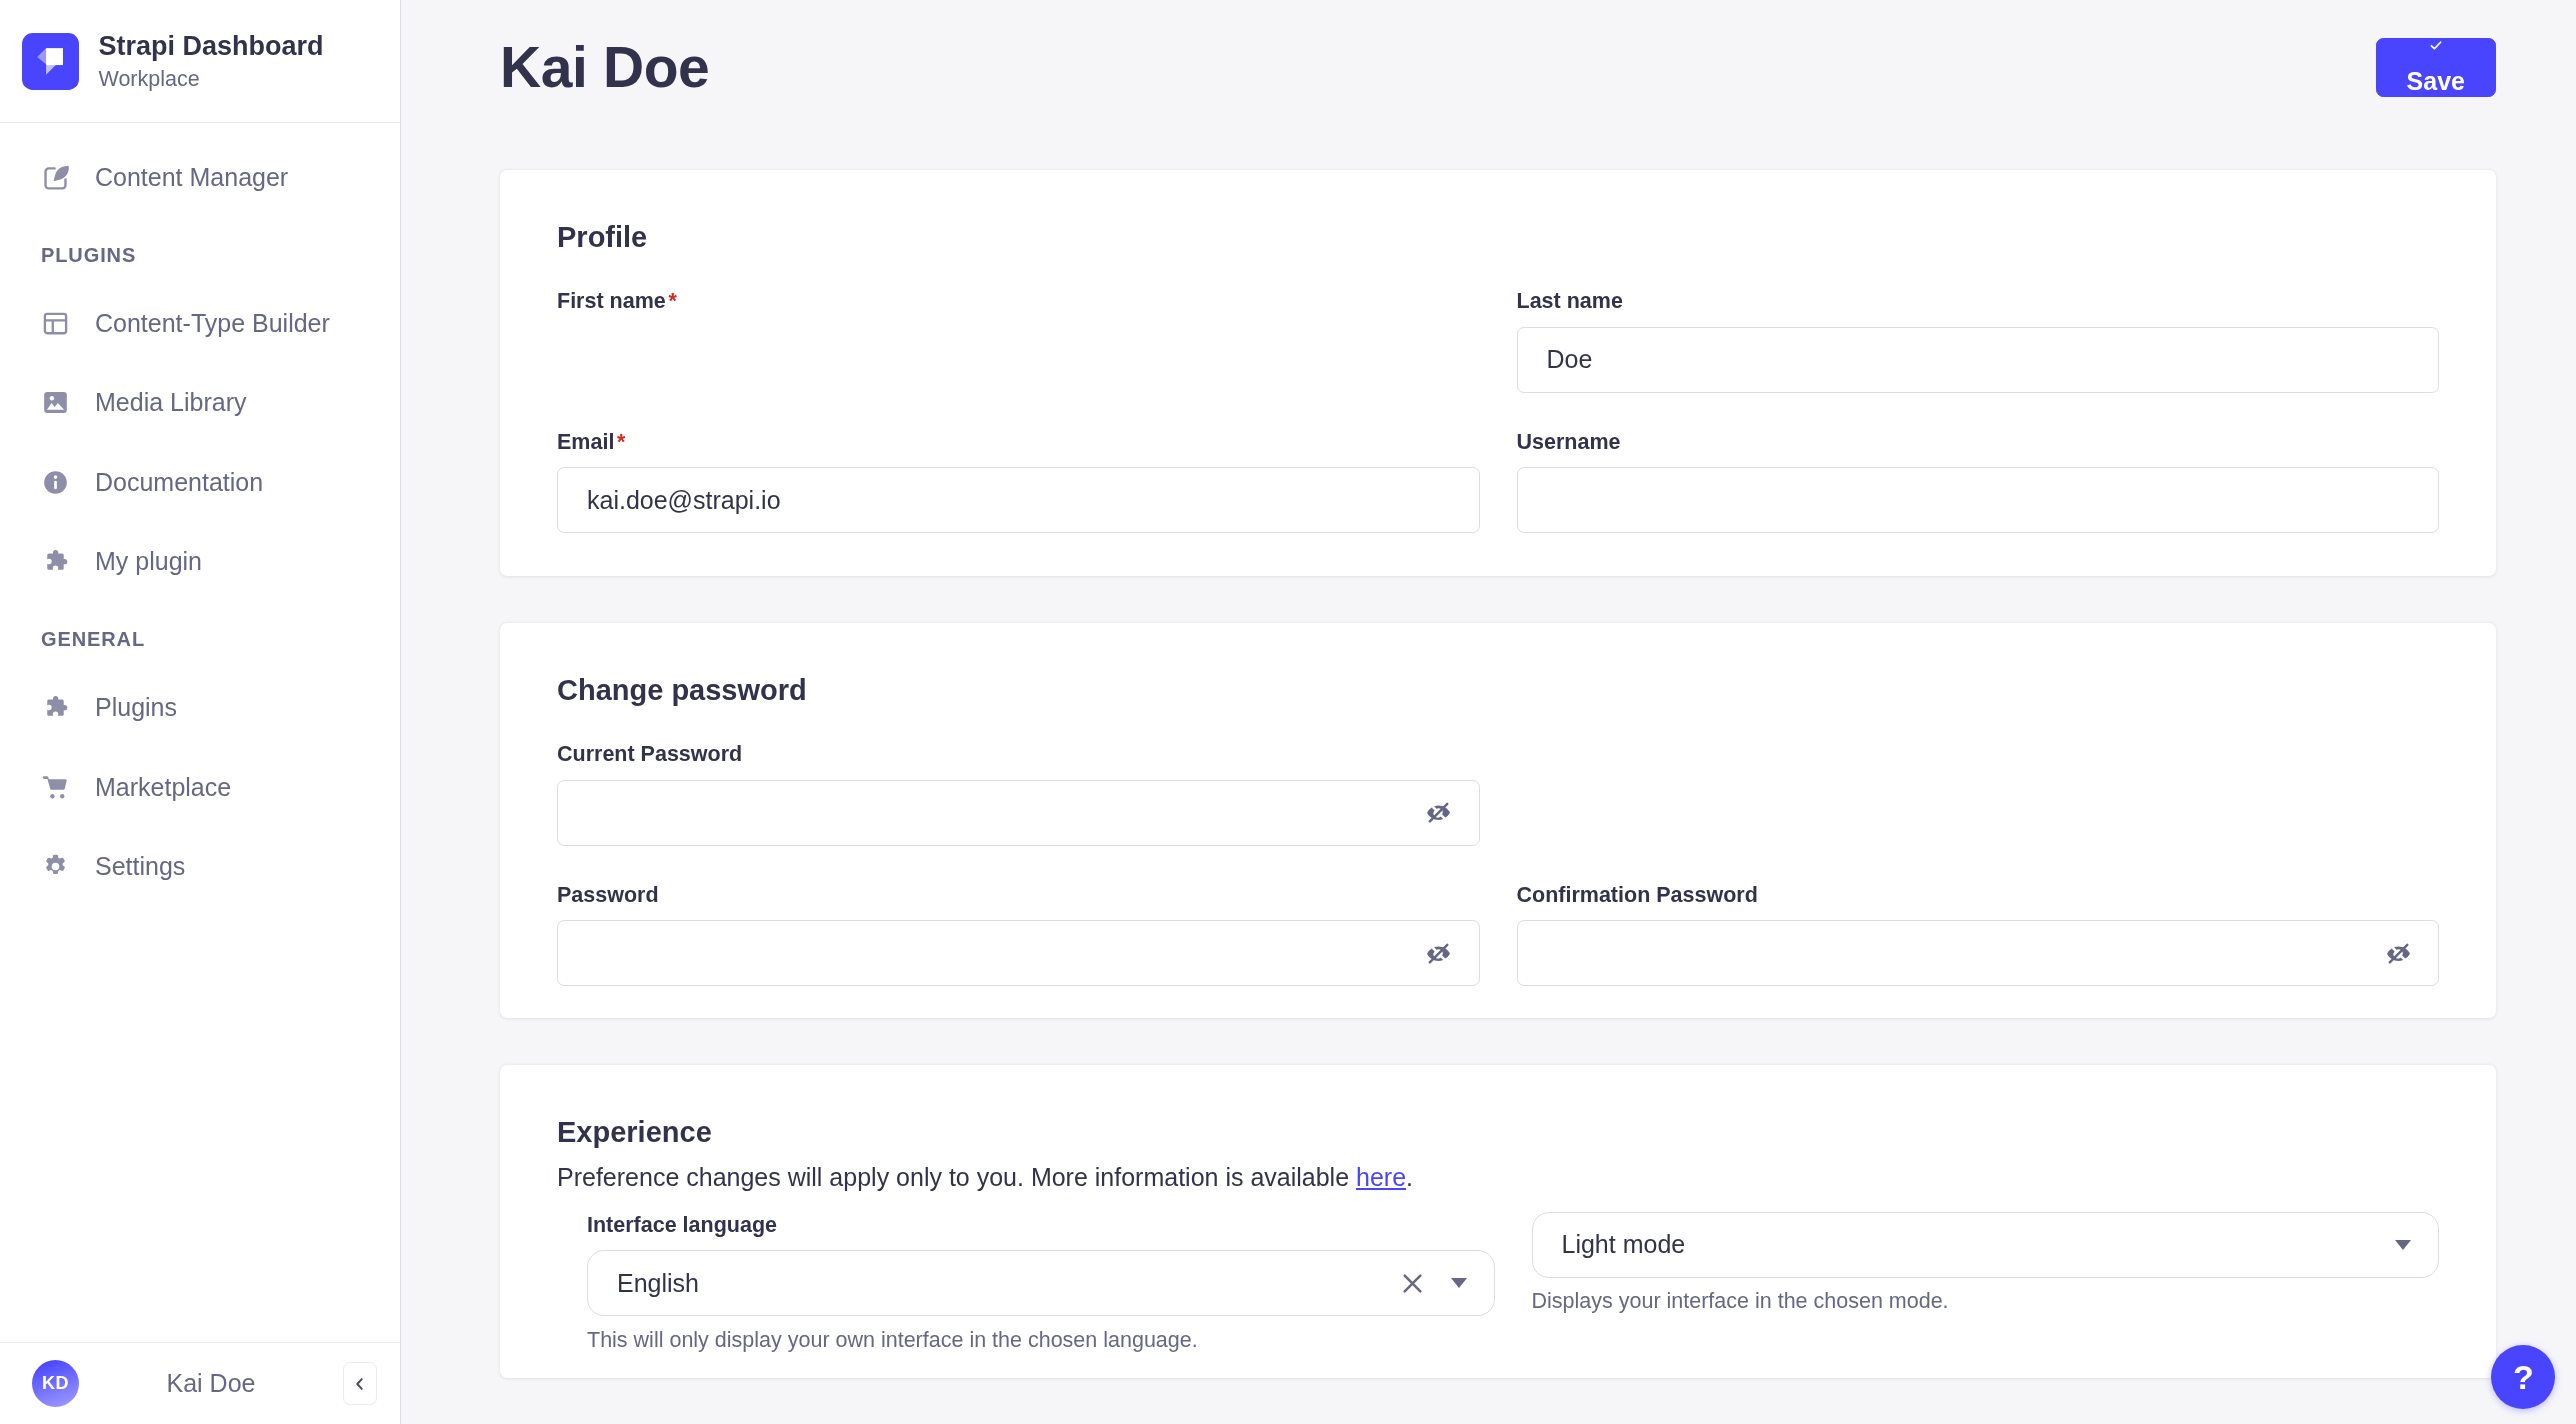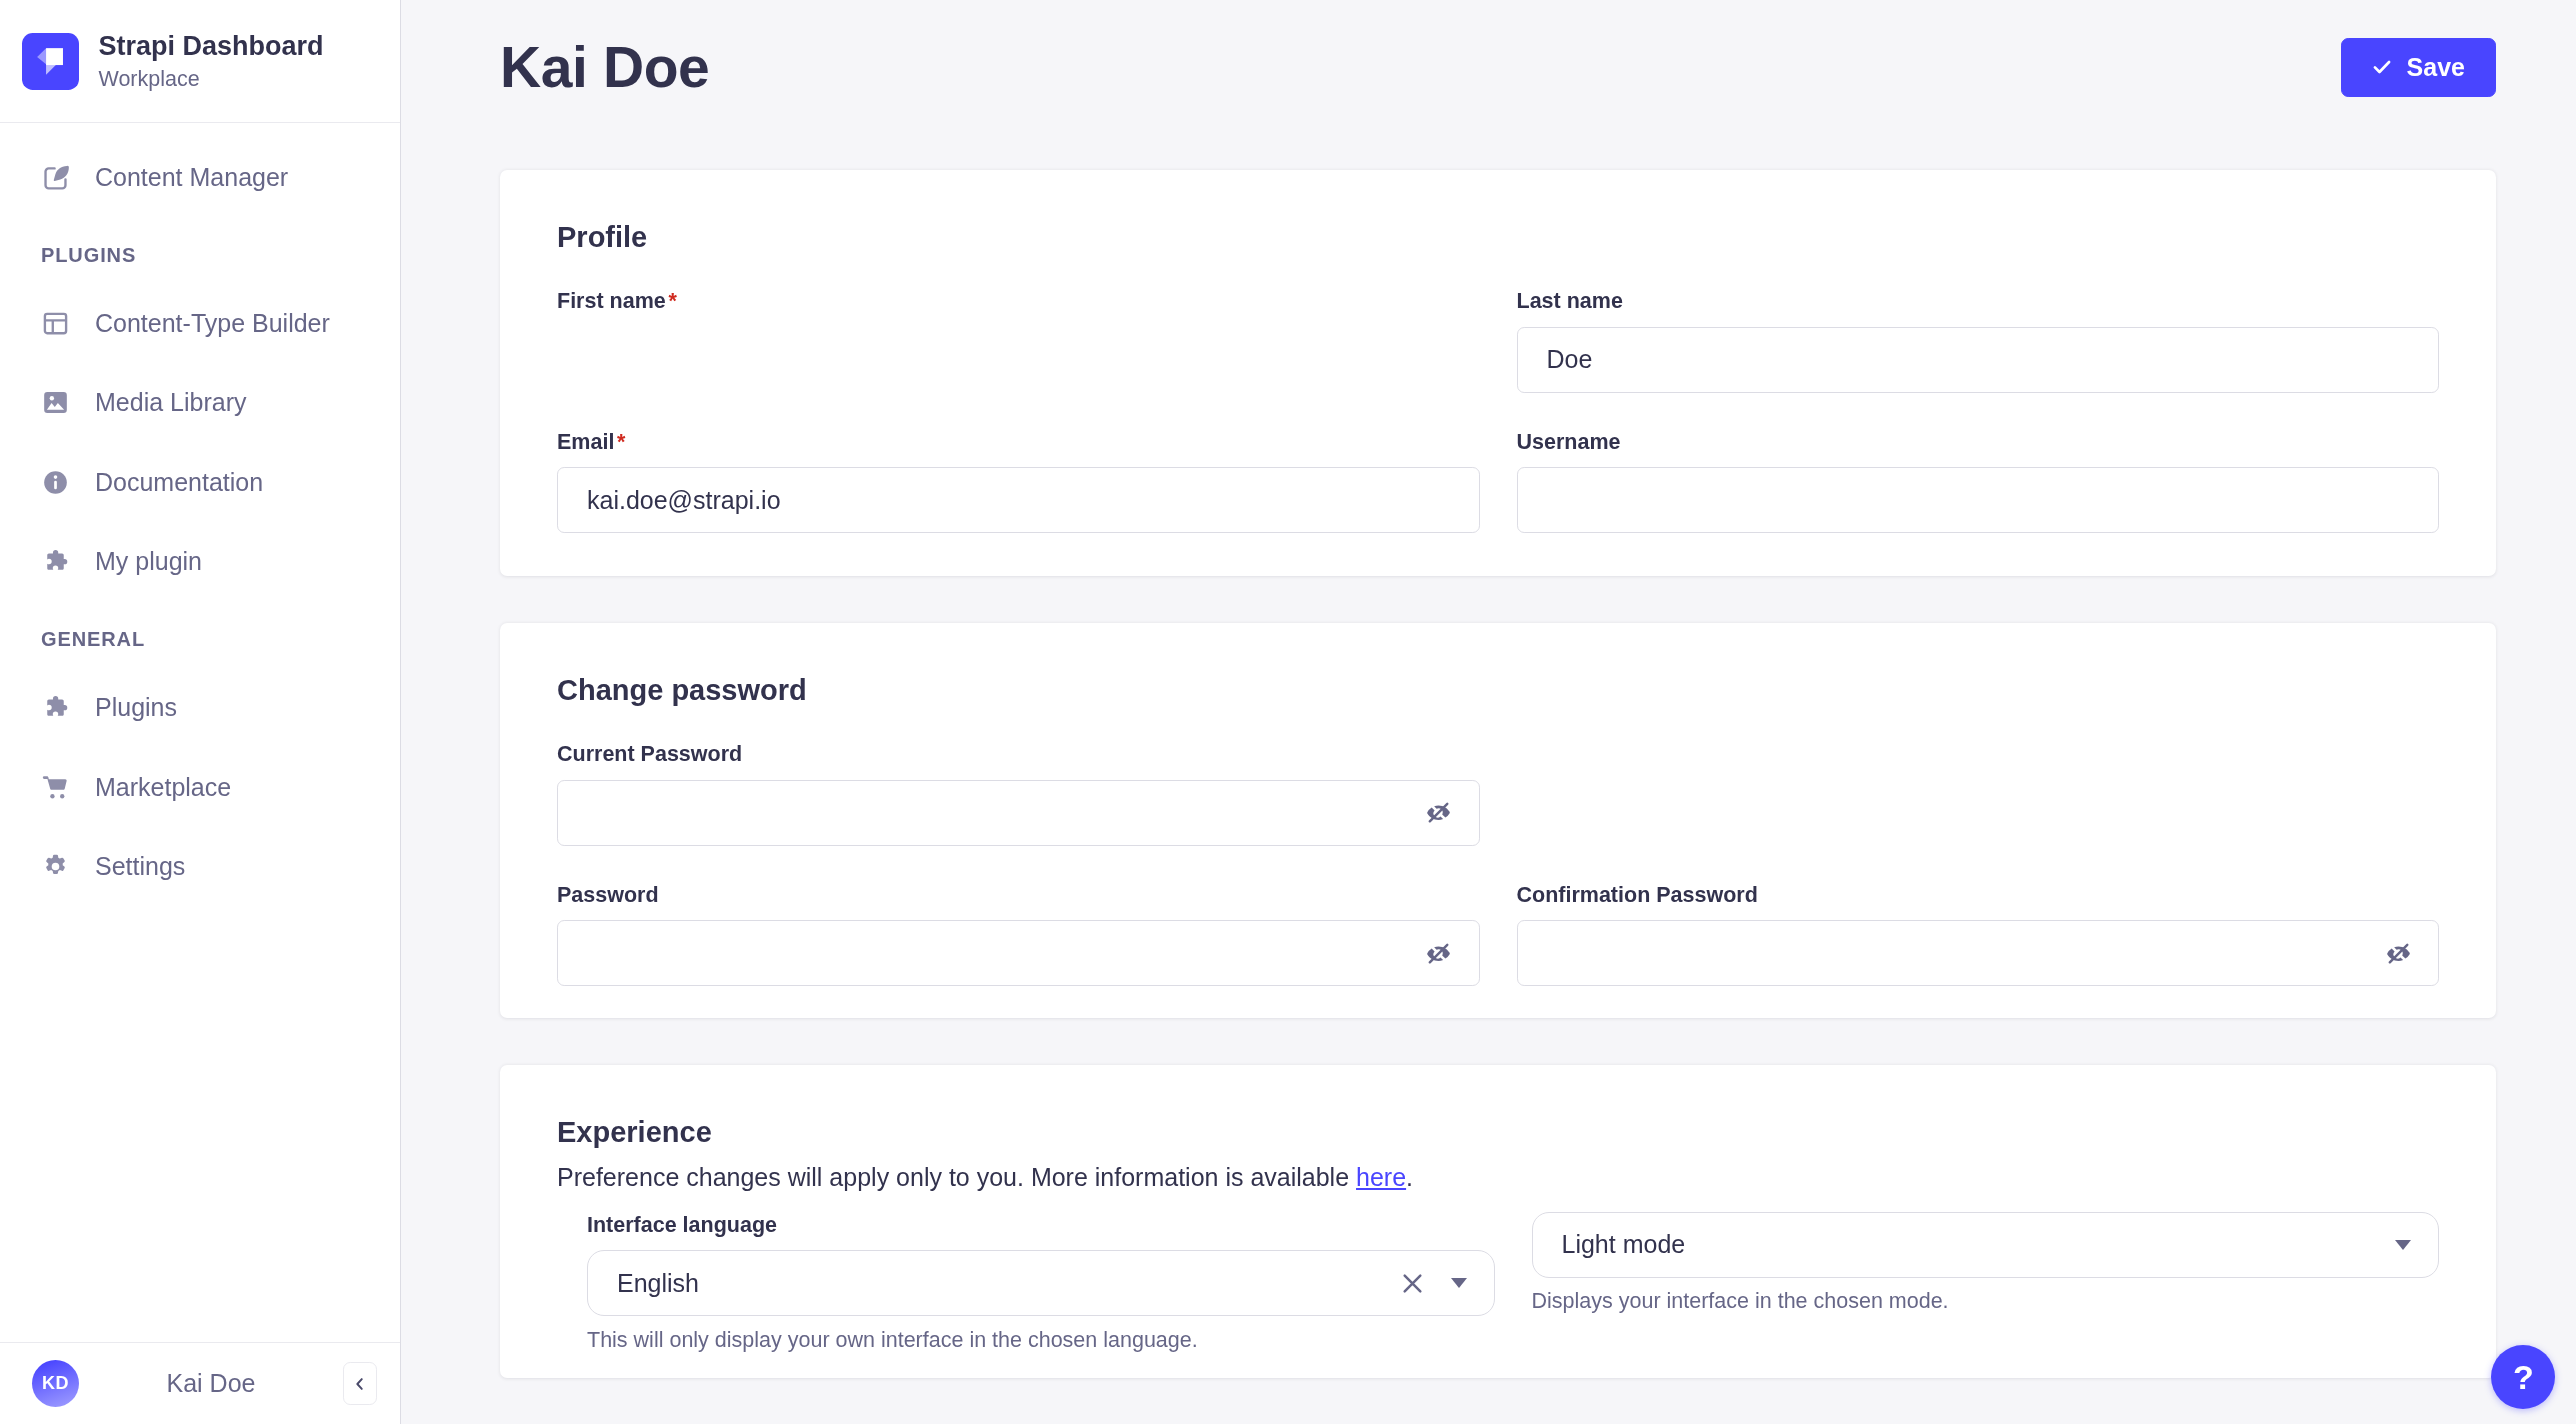--- a/index.html
+++ b/index.html
@@ -66,20 +66,21 @@
     padding-top:34px;
     display:flex; align-items:center; justify-content:space-between;
   }
   .page-title { font-size:57px; font-weight:700; color:#32324d; line-height:66px; letter-spacing:-0.4px; }
   .save-btn {
     height:59px; padding:0 30px;
     background:#4945ff; border:0.9px solid #4945ff; border-radius:7.2px;
     color:#ffffff; font-size:25px; font-weight:700;
     display:flex; align-items:center; gap:15px; cursor:pointer;
     font-family:"Liberation Sans", sans-serif;
+    flex-direction:column;
   }
   .card {
     background:#ffffff; border-radius:7.2px;
     box-shadow:0 0.9px 3.6px rgba(33,33,52,.1);
     padding:50px 57px 43px;
   }
   .card-1 { margin-top:70px; }
   .card-2 { margin-top:47px; padding-bottom:32px; }
   .card-3 { margin-top:47px; padding-bottom:25px; }
   .card-title { font-size:29px; font-weight:600; color:#32324d; line-height:34px; }

